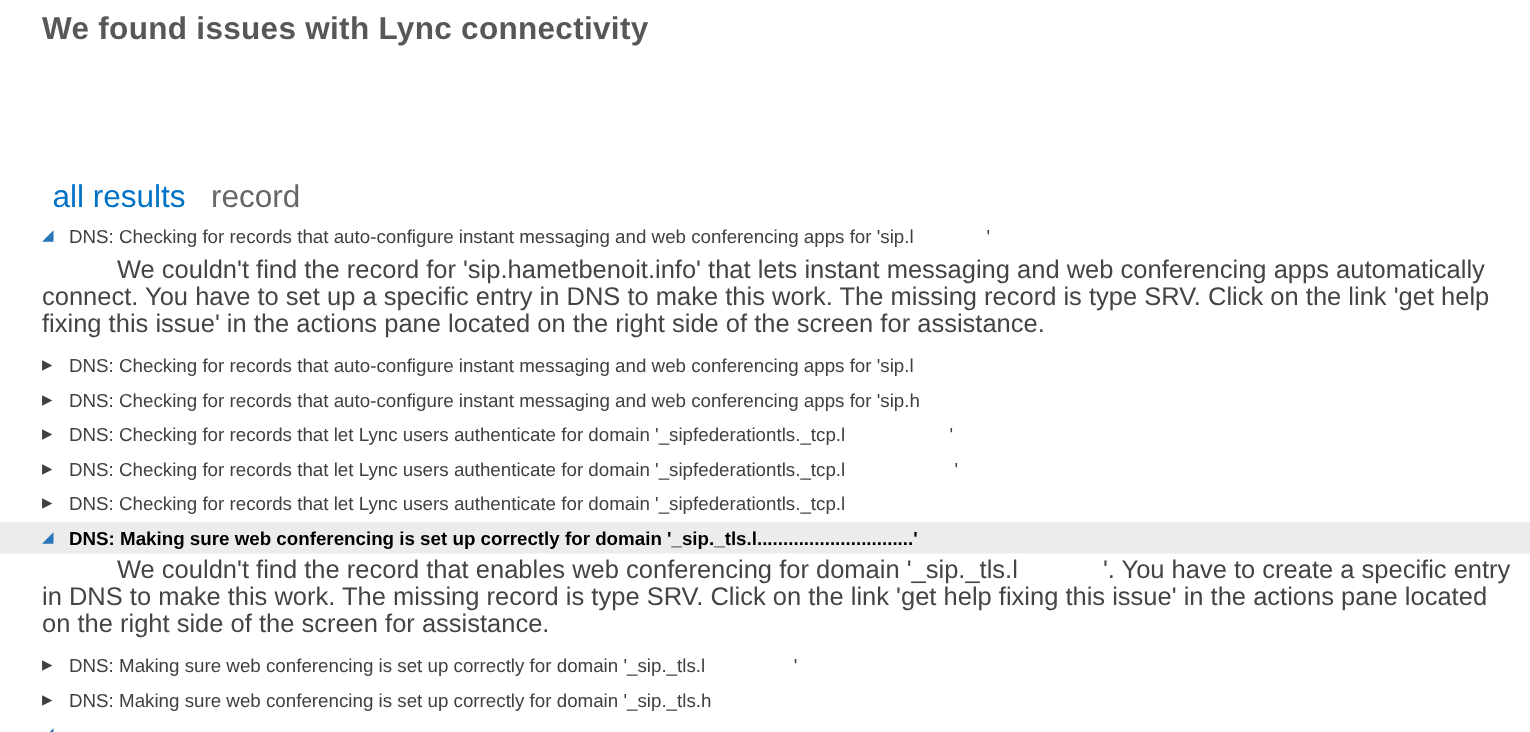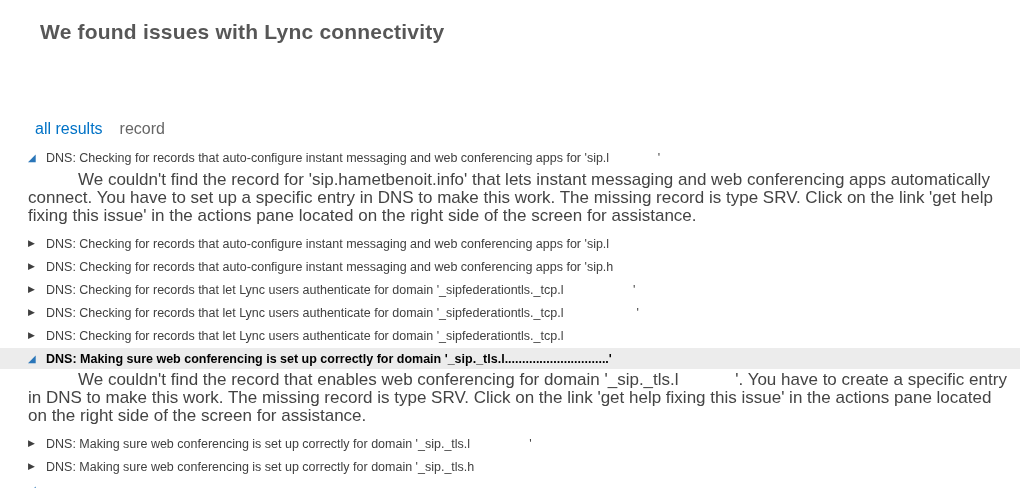--- a/index.html
+++ b/index.html
@@ -7,34 +7,34 @@
     margin: 0; padding: 0;
     width: 1020px; height: 488px;
     background: #ffffff;
     font-family: "Liberation Sans", sans-serif;
     overflow: hidden;
     position: relative;
   }
   .page-title {
     position: absolute;
     left: 28px; top: 8px;
-    margin: 12px;
+    margin: 0;
     font-size: 21px;
     font-weight: bold;
     color: #575757;
     letter-spacing: 0.2px;
   }
   .tab-bar {
     position: absolute;
     left: 35px; top: 120px;
     display: flex;
     align-items: baseline;
   }
   .tab {
-    font-size: 16px;
+    font-size: 21px;
     margin-right: 17px;
     cursor: pointer;
     white-space: pre;
   }
   .tab.active { color: #0072c6; }
   .tab.inactive { color: #666666; }
   .results-list {
     position: absolute;
     left: 0; top: 146px;
     width: 1020px;

